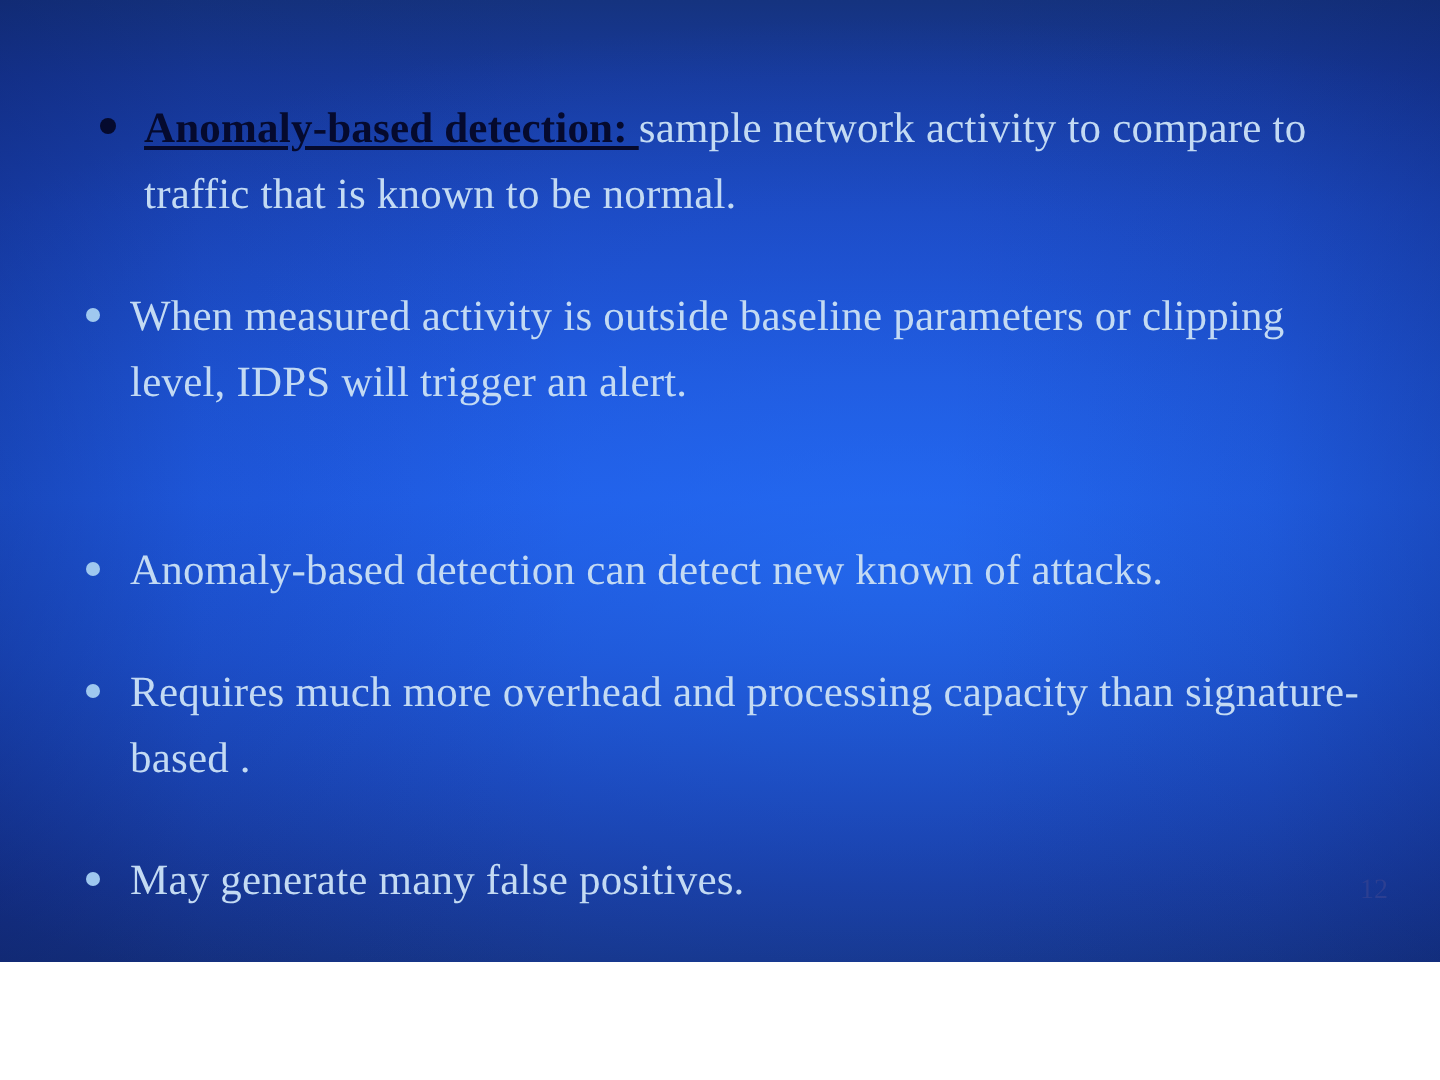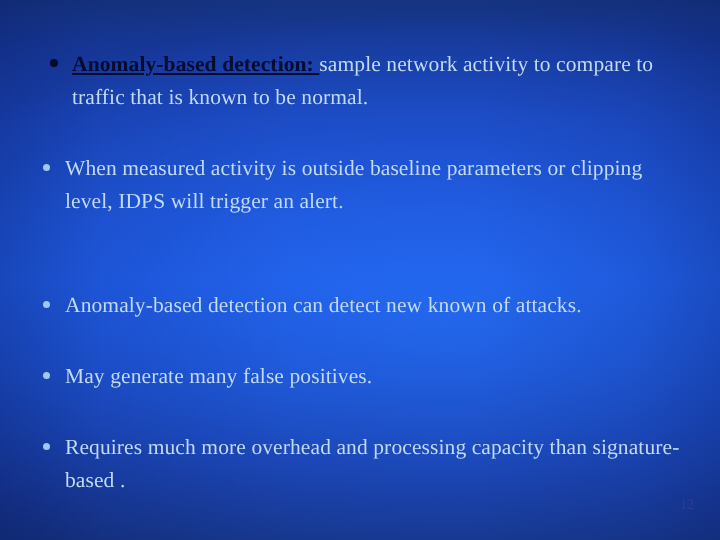--- a/index.html
+++ b/index.html
@@ -10,21 +10,21 @@
   body {
     width: 720px;
     height: 540px;
     overflow: hidden;
     font-family: "Liberation Serif", "DejaVu Serif", serif;
   }
 
   #slide {
     position: relative;
     width: 720px;
-    height: 540px;
+    height: 481px;
     box-sizing: border-box;
     background:
       radial-gradient(ellipse 115% 78% at 62% 58%,
         rgba(40,120,255,0.50) 0%,
         rgba(35,100,240,0.30) 38%,
         rgba(20,55,160,0.0) 72%),
       linear-gradient(180deg,
         #15337f 0%,
         #17399a 8%,
         #1b46bb 22%,
@@ -64,21 +64,21 @@
     position: relative;
     padding-left: 29px;
     color: #c3daf3;
     font-size: 21.5px;
     line-height: 33px;
     letter-spacing: 0.1px;
     text-rendering: geometricPrecision;
   }
 
   .bullet + .bullet {
-    margin-top: 38px;
+    margin-top: 28px;
   }
 
   .bullet .marker {
     position: absolute;
     left: 7px;
     top: 12px;
     width: 7px;
     height: 7px;
     border-radius: 50%;
     background: #9fc8ef;
@@ -140,25 +140,25 @@
       <span class="text">When measured activity is outside baseline parameters or clipping level, IDPS will trigger an alert.</span>
     </div>
 
     <div class="bullet">
       <span class="marker"></span>
       <span class="text">Anomaly-based detection can detect new known of attacks.</span>
     </div>
 
     <div class="bullet">
       <span class="marker"></span>
-      <span class="text">May generate many false positives.</span>
+      <span class="text">Requires much more overhead and processing capacity than signature-based .</span>
     </div>
 
     <div class="bullet">
       <span class="marker"></span>
-      <span class="text">Requires much more overhead and processing capacity than signature-based .</span>
+      <span class="text">May generate many false positives.</span>
     </div>
 
   </div>
 
   <div id="page-number">12</div>
 
 </div>
 
 </body></html>

